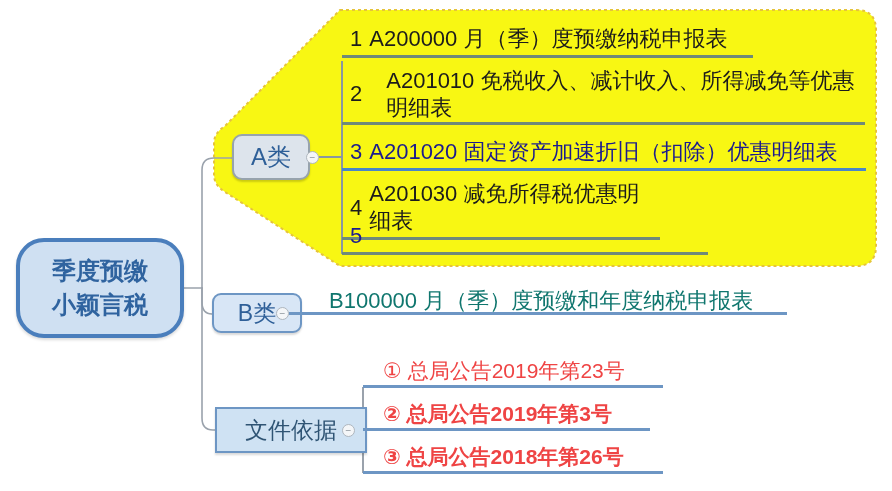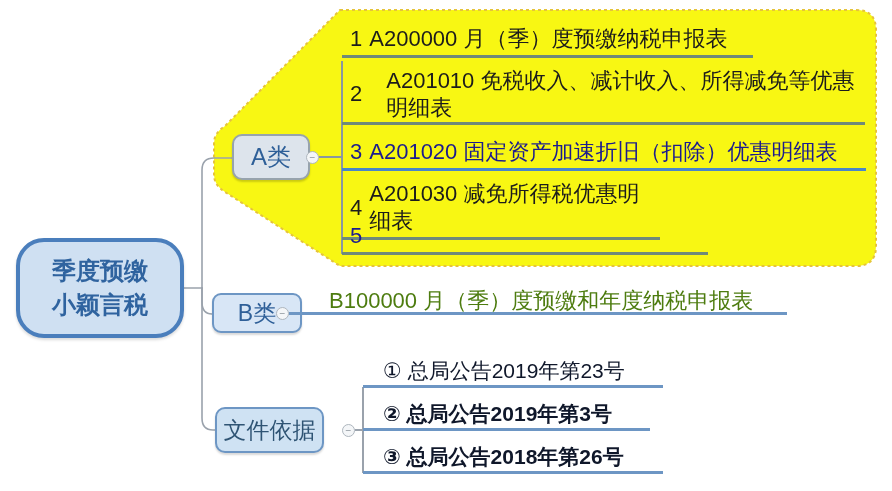--- a/index.html
+++ b/index.html
@@ -28,22 +28,22 @@
     color:#2e5f98;font-size:24px;
     box-shadow:0 2px 2px rgba(0,0,0,.18);
   }
   .b-node{
     left:212px;top:293px;width:90px;height:40px;
     background:#d8e6f6;border:2px solid #6d96c4;border-radius:9px;
     color:#2e5f98;font-size:23px;
     box-shadow:0 2px 2px rgba(0,0,0,.15);
   }
   .docs-node{
-    left:215px;top:407px;width:109px;height:46px;
-    background:#cfe2f3;border:2px solid #6d96c4;border-radius:10px;
+    left:215px;top:407px;width:152px;height:46px;
+    background:#cfe2f3;border:2px solid #6d96c4;border-radius:0;
     color:#2f5474;font-size:23px;
     box-shadow:0 2px 2px rgba(0,0,0,.15);
   }
 
   
   .collapse{
     position:absolute;width:13px;height:13px;border-radius:50%;
     background:#f4f6f8;border:1px solid #aeb6be;box-sizing:border-box;
     color:#8a929a;font-size:10px;line-height:10px;text-align:center;
     display:flex;align-items:center;justify-content:center;
@@ -58,28 +58,28 @@
   .a-item .num{flex:0 0 auto;margin-right:7px;}
   .a-item .txt{flex:0 1 auto;}
   .a-item[data-color="navy"]{color:#1b1b8f;}
   .u-gray{border-bottom:3px solid #6f8a78;}
   .u-blue{border-bottom:3px solid #4a86c8;}
 
   
   .b-item{
     position:absolute;left:289px;top:286px;width:498px;height:29px;
     box-sizing:border-box;border-bottom:3px solid #6d96c4;
-    font-size:22px;color:#4d7c0f;padding-left:40px;
+    font-size:22px;color:#0f766e;padding-left:40px;
   }
 
   
   .doc-item{
     position:absolute;left:363px;box-sizing:border-box;height:31px;
     border-bottom:3px solid #6d96c4;
-    font-size:21px;color:#0f172a;padding-left:20px;
+    font-size:21px;color:#ef4444;padding-left:20px;
   }
 </style>
 </head>
 <body>
 
 <div id="canvas">
 
   <svg class="layer" viewBox="0 0 892 491">
 
     <path d="M 340 10 L 856 10 Q 876 10 876 30 L 876 246 Q 876 266 856 266 L 340 266 L 225 192 Q 214 185 214 175 L 214 143 Q 214 133 225 126 Z" fill="#f8f713" stroke="#e5c33c" stroke-width="2" stroke-dasharray="3 3" stroke-linejoin="round"></path>

